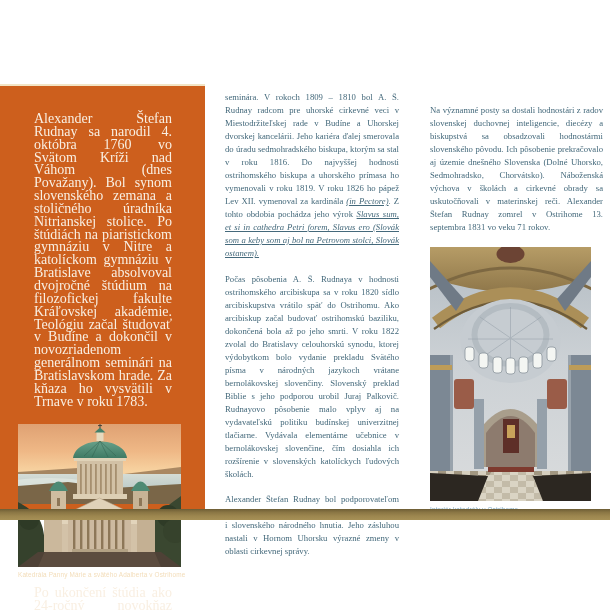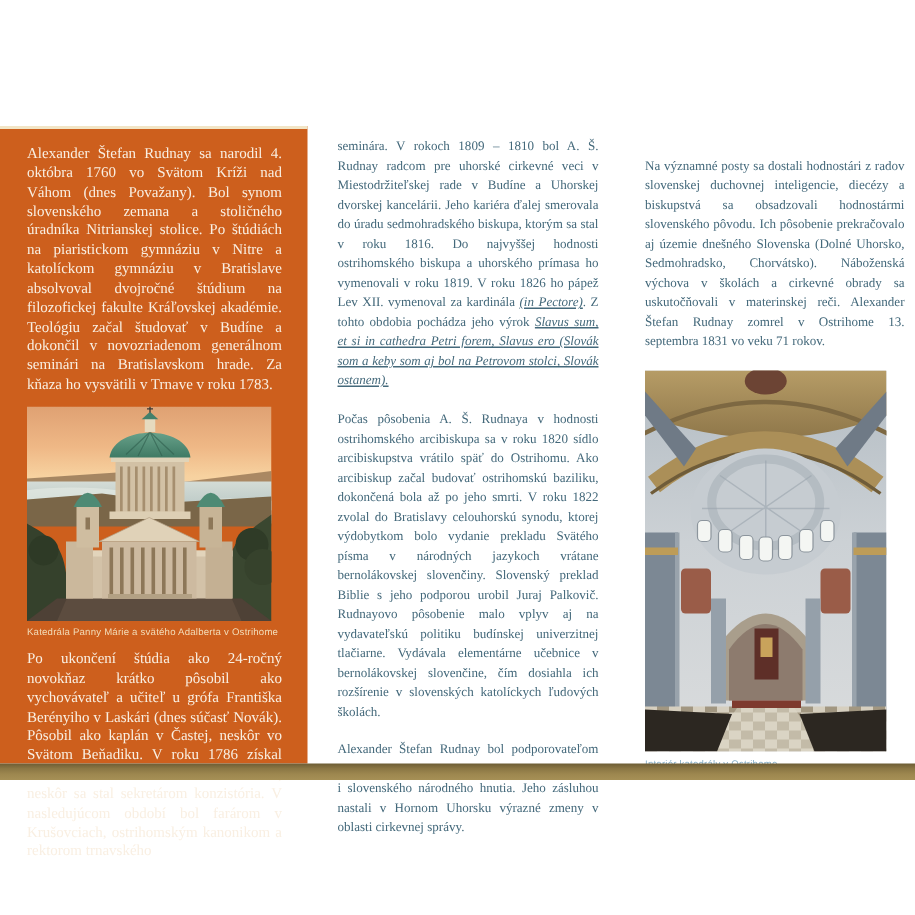--- a/index.html
+++ b/index.html
@@ -13,23 +13,23 @@
 
   
   .left-panel {
     position:absolute; left:0; top:84px; width:205px; height:425px;
     background:#cd5f1d;
     border-top:2px solid #f2e5c6;
     box-sizing:border-box;
     padding:11px 17px 0 18px;
   }
   .panel-par {
-    margin:0;
+    margin:16px;
     color:#f9efe2;
-    font-size:10px;
+    font-size:14px;
     line-height:12.85px;
     text-align:justify;
   }
   .panel-par.second { margin-top:9px; }
   .photo-frame {
     display:block;
     margin-top:7px;
     line-height:0;
   }
   .panel-caption {

